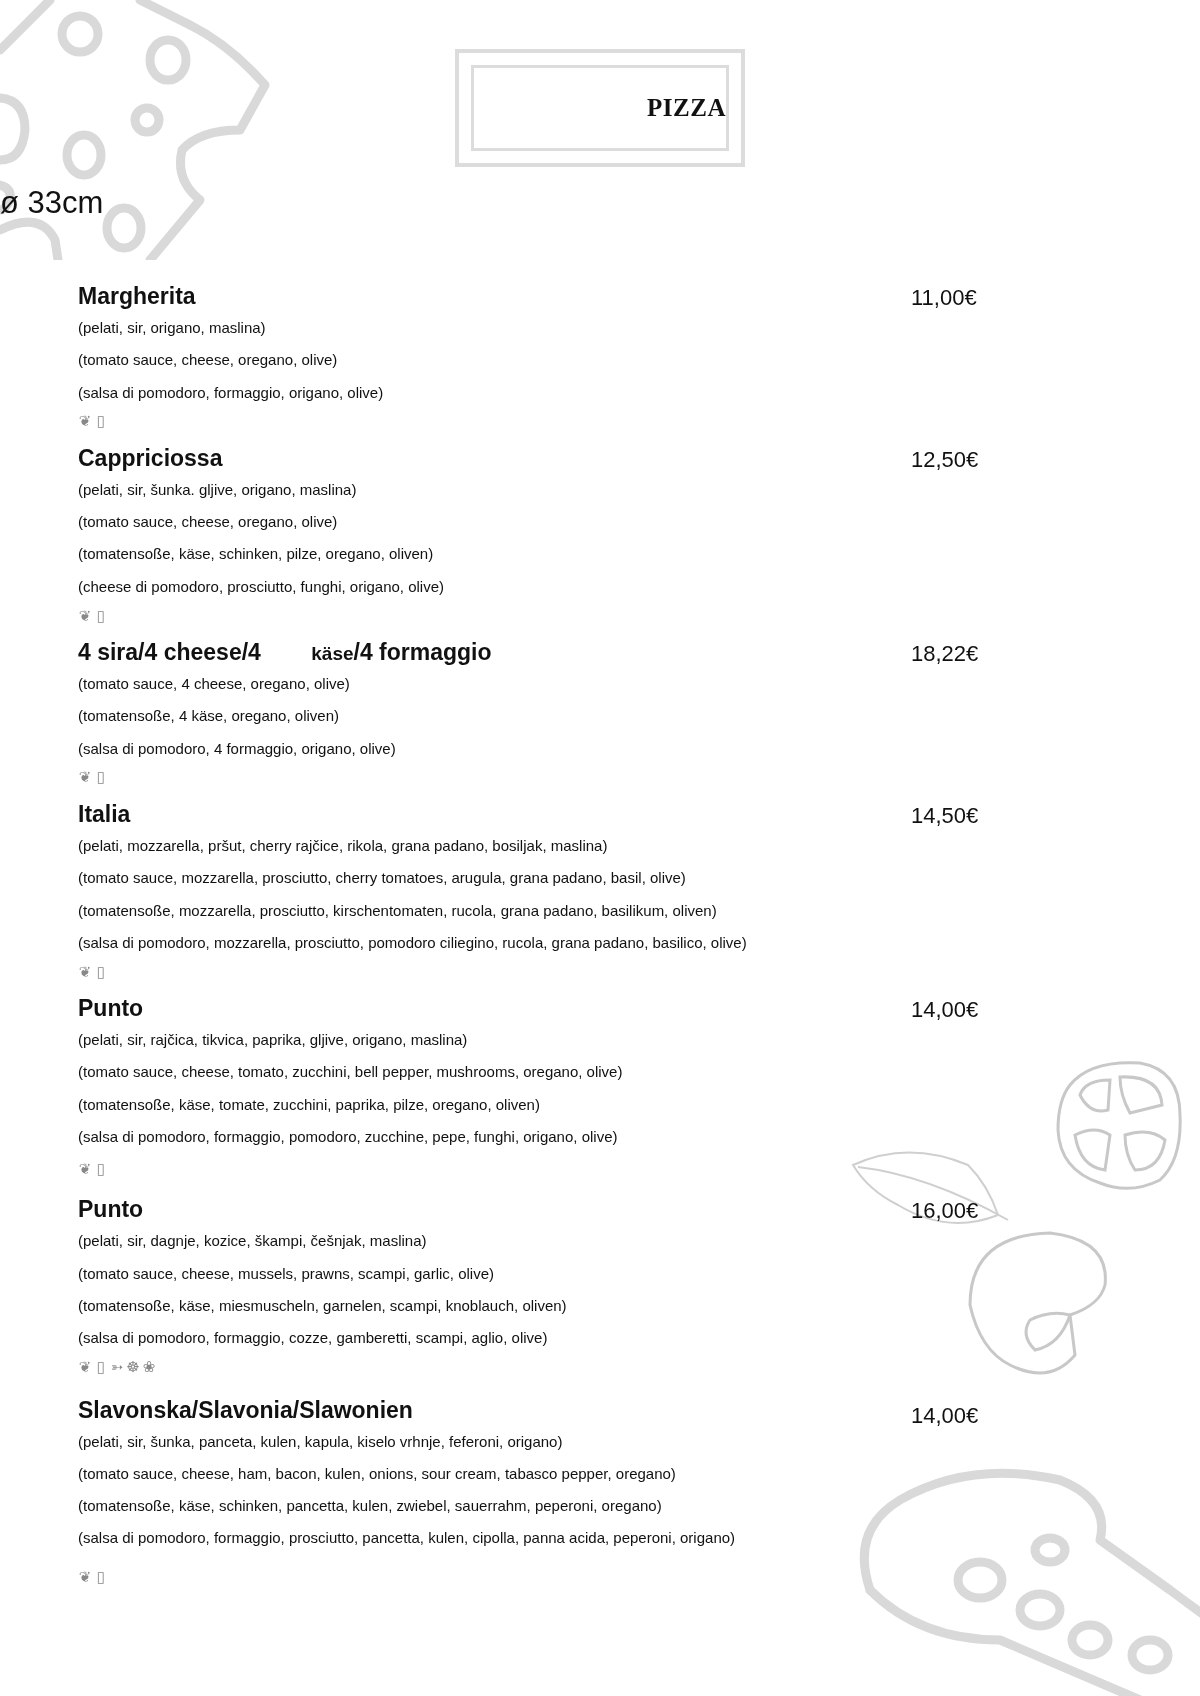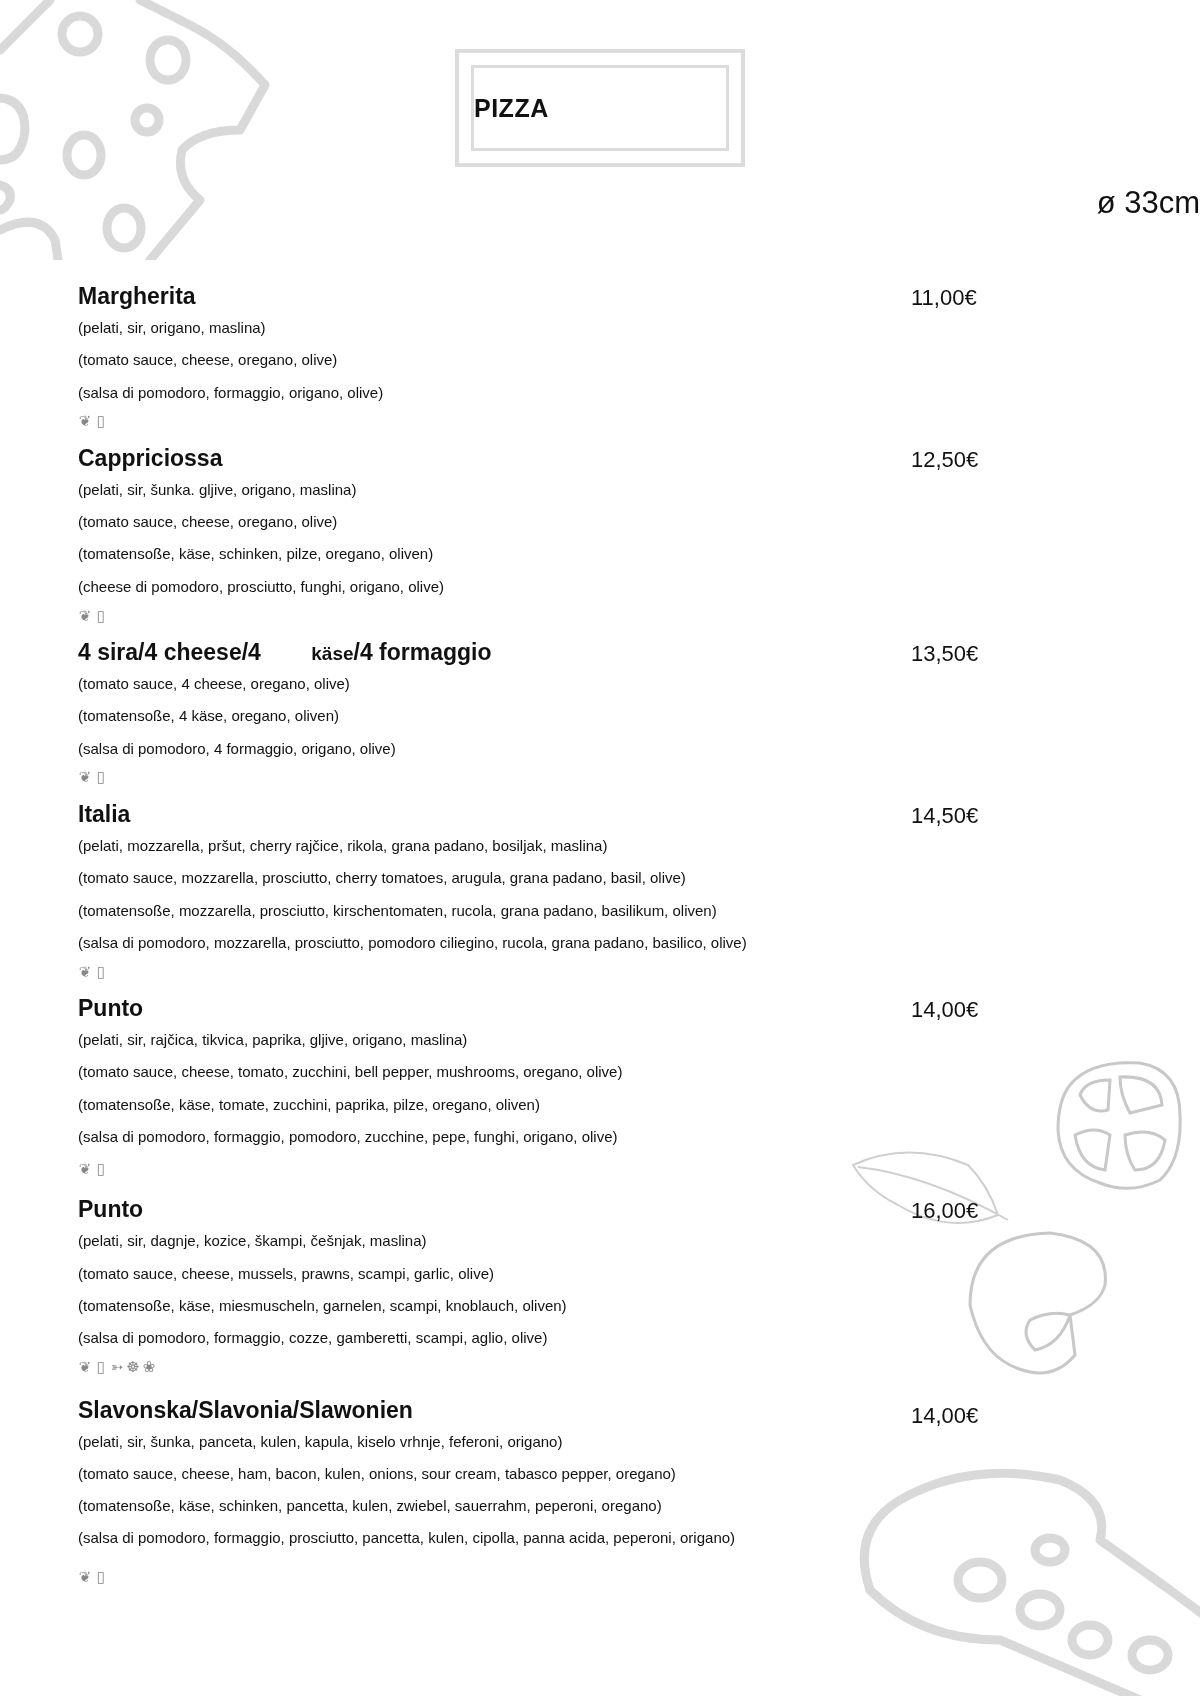--- a/index.html
+++ b/index.html
@@ -2,23 +2,23 @@
 <html><head>
 <meta charset="utf-8">
 <style>
   html, body { margin: 0; padding: 0; background: #fff; }
   body { width: 1200px; height: 1696px; position: relative; overflow: hidden;
          font-family: "Liberation Sans", "DejaVu Sans", sans-serif; color: #111; }
   .deco { position: absolute; pointer-events: none; }
   .title-box { position: absolute; left: 455px; top: 49px; width: 290px; height: 118px;
                border: 4px solid #dcdcdc; box-sizing: border-box; }
   .title-inner { position: absolute; left: 12px; top: 12px; right: 12px; bottom: 12px;
-                 border: 3px solid #dcdcdc; display: flex; align-items: center; justify-content: flex-start; }
+                 border: 3px solid #dcdcdc; display: flex; align-items: center; justify-content: flex-end; font-family: Liberation Serif, serif; }
   .title-text { font-weight: bold; font-size: 25px; letter-spacing: 0.5px; }
-  .size { position: absolute; left: 0; width: 1200px; top: 185px; text-align: right; font-size: 31px; }
+  .size { position: absolute; left: 0; width: 1200px; top: 185px; text-align: left; font-size: 31px; }
   .items { position: absolute; left: 78px; top: 280px; width: 1100px; }
   .item { position: relative; }
   .item-name { font-weight: bold; font-size: 23px; line-height: 32px; height: 32px; }
   .item-name .small { font-size: 19px; margin-left: 44px; }
   .item-price { position: absolute; left: 833px; top: 2px; font-size: 22px; line-height: 32px; }
   .desc { font-size: 15px; line-height: 32.3px; white-space: nowrap; }
   .allergens { height: 25px; display: flex; align-items: center; gap: 2px; color: #888; font-size: 15px; }
   .allergens span { display: inline-block; width: 14px; text-align: center; }
   .gap { height: 8px; }
 </style>
@@ -106,21 +106,21 @@
     <div class="desc">(cheese di pomodoro, prosciutto, funghi, origano, olive)</div>
     <div class="allergens">
       <span>❦</span>
       <span>▯</span>
     </div>
   </div>
   <div class="gap"></div>
 
   <div class="item">
     <div class="item-name"><span>4 sira/4 cheese/4 </span><span class="small">käse</span><span>/4 formaggio</span></div>
-    <div class="item-price">13,50€</div>
+    <div class="item-price">18,22€</div>
     <div class="desc">(tomato sauce, 4 cheese, oregano, olive)</div>
     <div class="desc">(tomatensoße, 4 käse, oregano, oliven)</div>
     <div class="desc">(salsa di pomodoro, 4 formaggio, origano, olive)</div>
     <div class="allergens">
       <span>❦</span>
       <span>▯</span>
     </div>
   </div>
   <div class="gap"></div>
 

